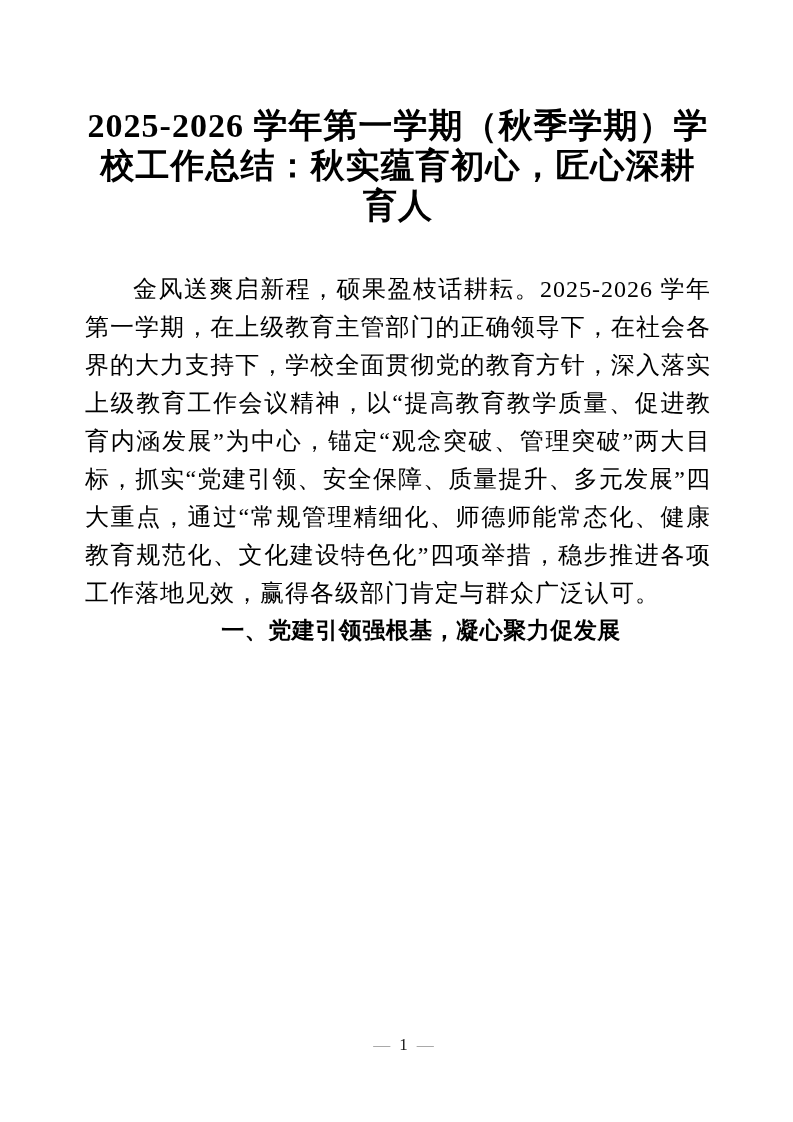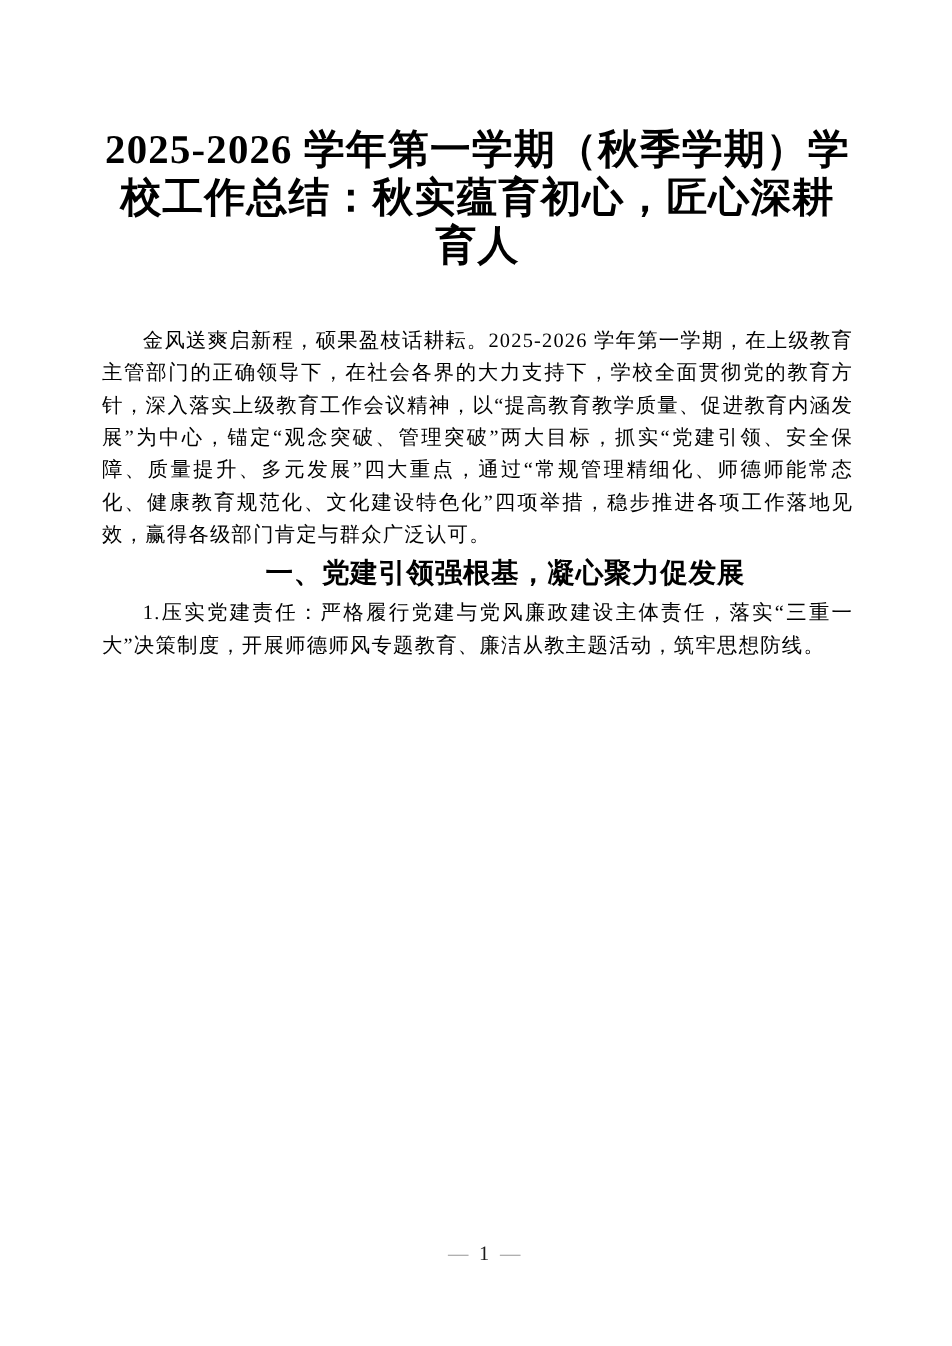--- a/index.html
+++ b/index.html
@@ -27,22 +27,22 @@
     margin: 106px 0 0 0;
     font-size: 34px;
     line-height: 40px;
     font-weight: bold;
     text-align: center;
     letter-spacing: 1px;
     font-family: "Liberation Serif", "DejaVu Serif", serif;
   }
   .body-par {
     margin: 0;
-    font-size: 17px;
-    line-height: 27px;
+    font-size: 24px;
+    line-height: 38px;
     letter-spacing: 1px;
     text-align: justify;
     text-indent: 2em;
   }
   .intro-par {
     margin-top: 44px;
   }
   .sec-heading {
     margin: 0;
     font-size: 23px;
@@ -76,21 +76,20 @@
 
 <div class="page">
   <div class="content">
 
     <h1 class="doc-title">2025-2026 学年第一学期（秋季学期）学校工作总结：秋实蕴育初心，匠心深耕育人</h1>
 
     <p class="body-par intro-par">金风送爽启新程，硕果盈枝话耕耘。2025-2026 学年第一学期，在上级教育主管部门的正确领导下，在社会各界的大力支持下，学校全面贯彻党的教育方针，深入落实上级教育工作会议精神，以“提高教育教学质量、促进教育内涵发展”为中心，锚定“观念突破、管理突破”两大目标，抓实“党建引领、安全保障、质量提升、多元发展”四大重点，通过“常规管理精细化、师德师能常态化、健康教育规范化、文化建设特色化”四项举措，稳步推进各项工作落地见效，赢得各级部门肯定与群众广泛认可。</p>
 
     <h2 class="sec-heading">一、党建引领强根基，凝心聚力促发展</h2>
 
-    <p class="body-par">1.压实党建责任：严格履行党建与党风廉政建设主体责任，落实“三重一大”决策制度，开展师德师风专题教育、廉洁从教主题活动，筑牢思想防线。</p>
 
 
 
   </div>
 
   <div class="page-footer">
     <span class="footer-dash">—</span><span class="footer-num">1</span><span class="footer-dash">—</span>
   </div>
 </div>
 

